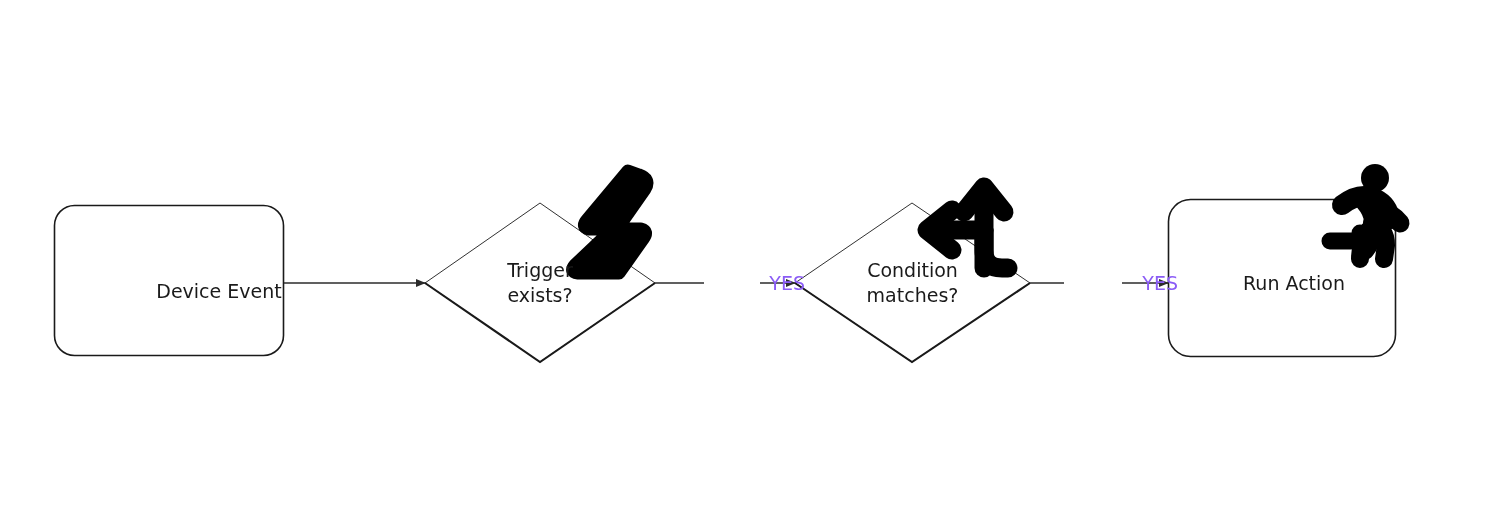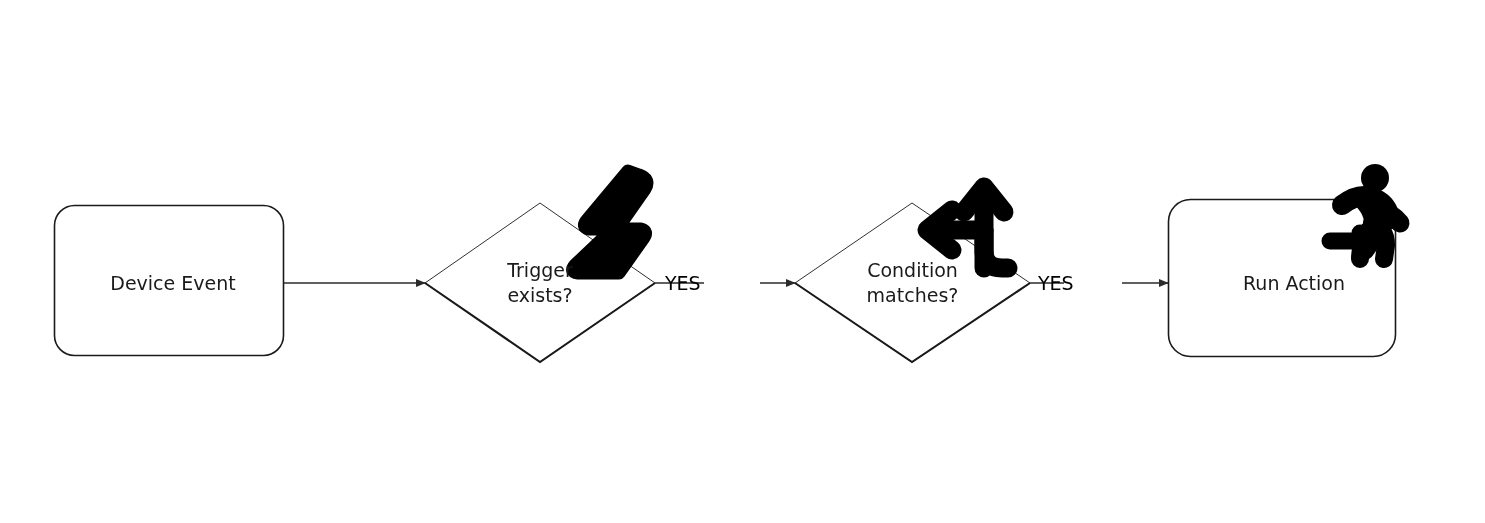--- a/index.html
+++ b/index.html
@@ -26,27 +26,27 @@
     text-align: center;
     color: #1a1a1a;
     font-size: 19px;
     line-height: 25px;
     font-family: "DejaVu Sans", "Liberation Sans", sans-serif;
     white-space: pre-line;
     pointer-events: none;
   }
   .edge-label {
     position: absolute;
-    text-align: left;
-    color: #000000;
+    text-align: right;
+    color: #8b5cf6;
     font-size: 19px;
     line-height: 24px;
     font-family: "DejaVu Sans", "Liberation Sans", sans-serif;
   }
-  #lbl-device-event { left: 54px;   top: 271px; width: 238px; }
+  #lbl-device-event { left: 54px;   top: 279px; width: 238px; padding-left: 46px; }
   #lbl-trigger      { left: 425px;  top: 258px; width: 230px; }
   #lbl-condition    { left: 795px;  top: 258px; width: 235px; }
   #lbl-run-action   { left: 1168px; top: 271px; width: 252px; }
   #lbl-yes-1        { left: 665px;  top: 271px; width: 140px; }
   #lbl-yes-2        { left: 1038px; top: 271px; width: 140px; }
 </style>
 </head>
 <body>
 
 <svg id="canvas" viewBox="0 0 1485 523" xmlns="http://www.w3.org/2000/svg">

